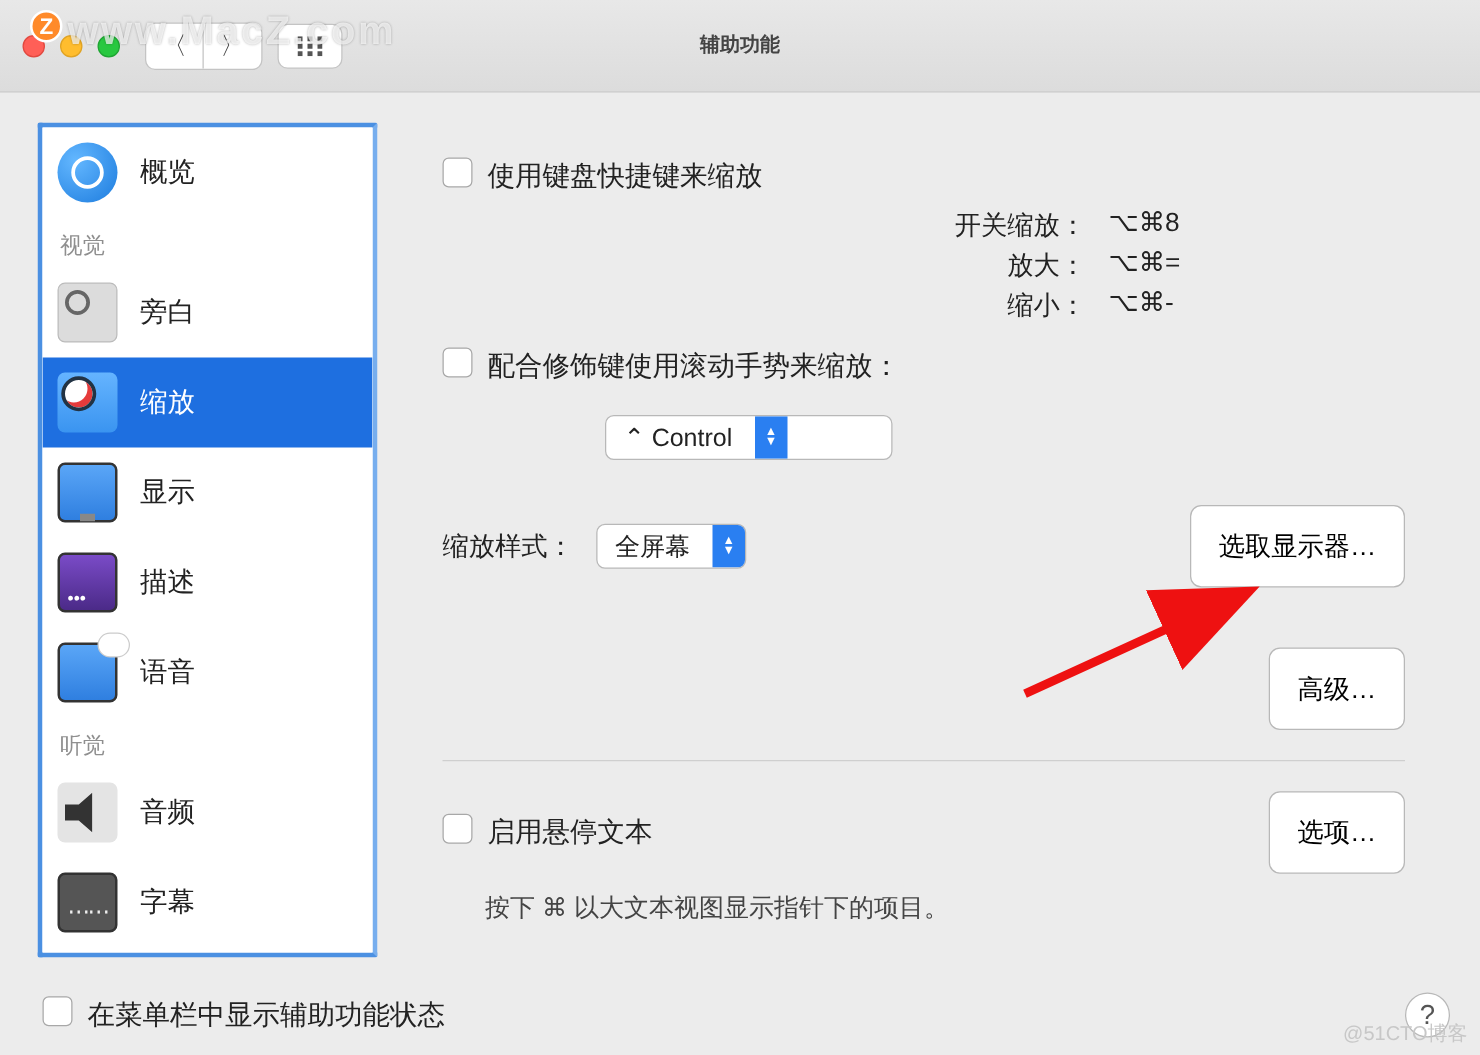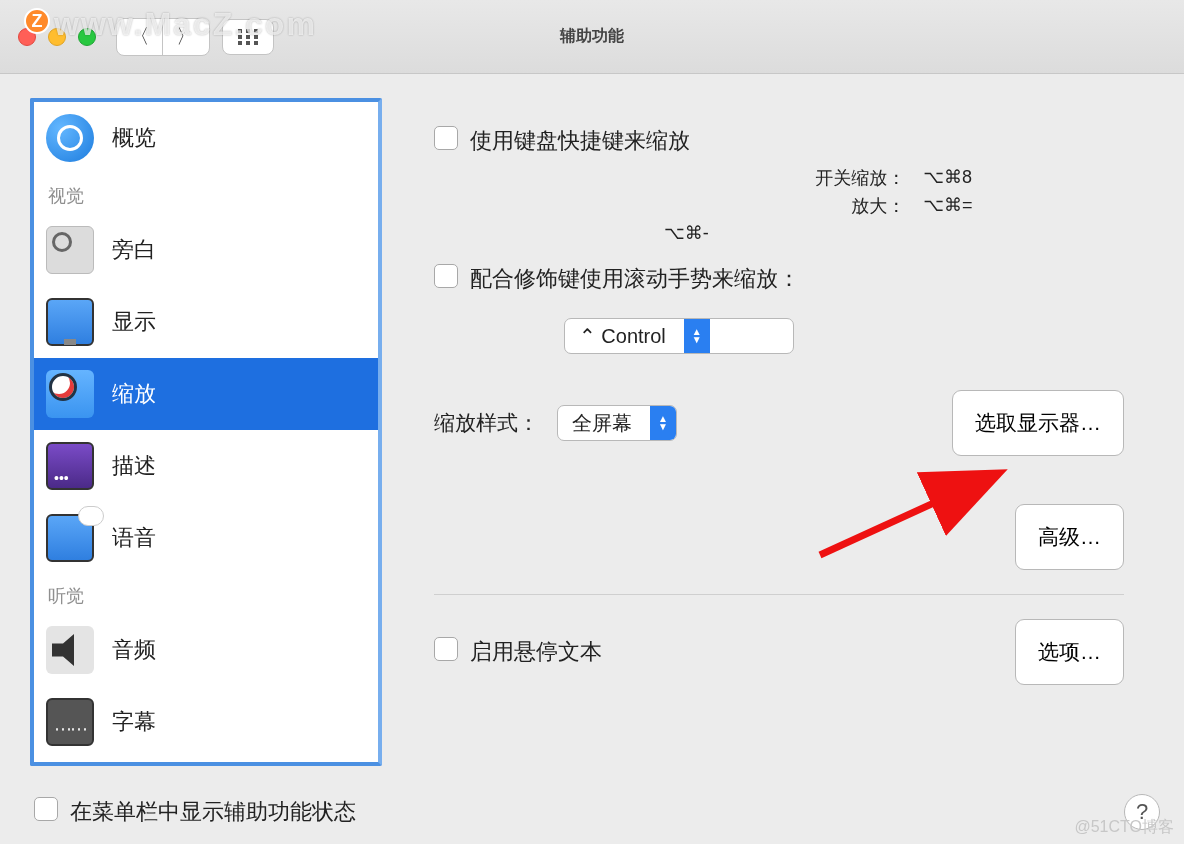--- a/index.html
+++ b/index.html
@@ -72,21 +72,21 @@
     font-size: 20px; background: transparent;
   }
   .search-box input::placeholder { color: #b5b5b5; }
   
   .content {
     display: flex;
     padding: 24px 30px 10px 30px;
     gap: 22px;
   }
   .sidebar {
-    width: 352px;
+    width: 272px;
     height: 668px;
     background: #fff;
     border: 4px solid #4b90e2;
     border-right: 4px solid #77aeee;
     border-radius: 2px;
     overflow-y: auto;
     position: relative;
   }
   .side-item {
     display: flex;
@@ -143,21 +143,21 @@
     border: 1px solid #a8a8a8;
     border-radius: 5px;
     flex-shrink: 0;
   }
   .shortcut-grid {
     margin: 10px 0 20px 230px;
     display: grid;
     grid-template-columns: auto auto;
     row-gap: 4px;
     column-gap: 18px;
-    font-size: 18px;
+    font-size: 21px;
   }
   .shortcut-grid .lab { text-align: right; }
   .dropdown {
     display: inline-flex;
     align-items: center;
     height: 36px;
     background: #fff;
     border: 1px solid #b8b8b8;
     border-radius: 7px;
     overflow: hidden;
@@ -281,27 +281,27 @@
   <div class="sidebar">
     <div class="side-item">
       <div class="sicon-box ic-overview"></div>
       <span>概览</span>
     </div>
     <div class="side-section">视觉</div>
     <div class="side-item">
       <div class="sicon-box ic-voiceover"></div>
       <span>旁白</span>
     </div>
-    <div class="side-item">
-      <div class="sicon-box ic-display"></div>
-      <span>显示</span>
-    </div>
     <div class="side-item selected">
       <div class="sicon-box ic-zoom"></div>
       <span>缩放</span>
+    </div>
+    <div class="side-item">
+      <div class="sicon-box ic-display"></div>
+      <span>显示</span>
     </div>
     <div class="side-item">
       <div class="sicon-box ic-desc"></div>
       <span>描述</span>
     </div>
     <div class="side-item">
       <div class="sicon-box ic-speech"></div>
       <span>语音</span>
     </div>
     <div class="side-section">听觉</div>
@@ -318,20 +318,21 @@
   <div class="pane">
     <div class="checkbox-row">
       <div class="cb"></div>
       <span>使用键盘快捷键来缩放</span>
     </div>
     <div class="shortcut-grid">
       <span class="lab">开关缩放：</span>
       <span>⌥⌘8</span>
       <span class="lab">放大：</span>
       <span>⌥⌘=</span>
+      <span class="lab">缩小：</span>
       <span>⌥⌘-</span>
     </div>
 
     <div class="checkbox-row">
       <div class="cb"></div>
       <span>配合修饰键使用滚动手势来缩放：</span>
     </div>
     <div style="margin:24px 0 0 130px;">
       <div class="dropdown" style="width:230px;">
         <span class="dd-text">⌃ Control</span>
@@ -356,20 +357,21 @@
 
     <hr class="divider">
 
     <div class="row-spread">
       <div class="checkbox-row" style="margin-bottom:0;">
         <div class="cb"></div>
         <span>启用悬停文本</span>
       </div>
       <button class="btn">选项…</button>
     </div>
+    <div class="hint">按下 ⌘ 以大文本视图显示指针下的项目。</div>
   </div>
 </div>
 
 <div class="footer">
   <div class="checkbox-row" style="margin:0;">
     <div class="cb"></div>
     <span>在菜单栏中显示辅助功能状态</span>
   </div>
   <div class="help-btn">?</div>
 </div>

